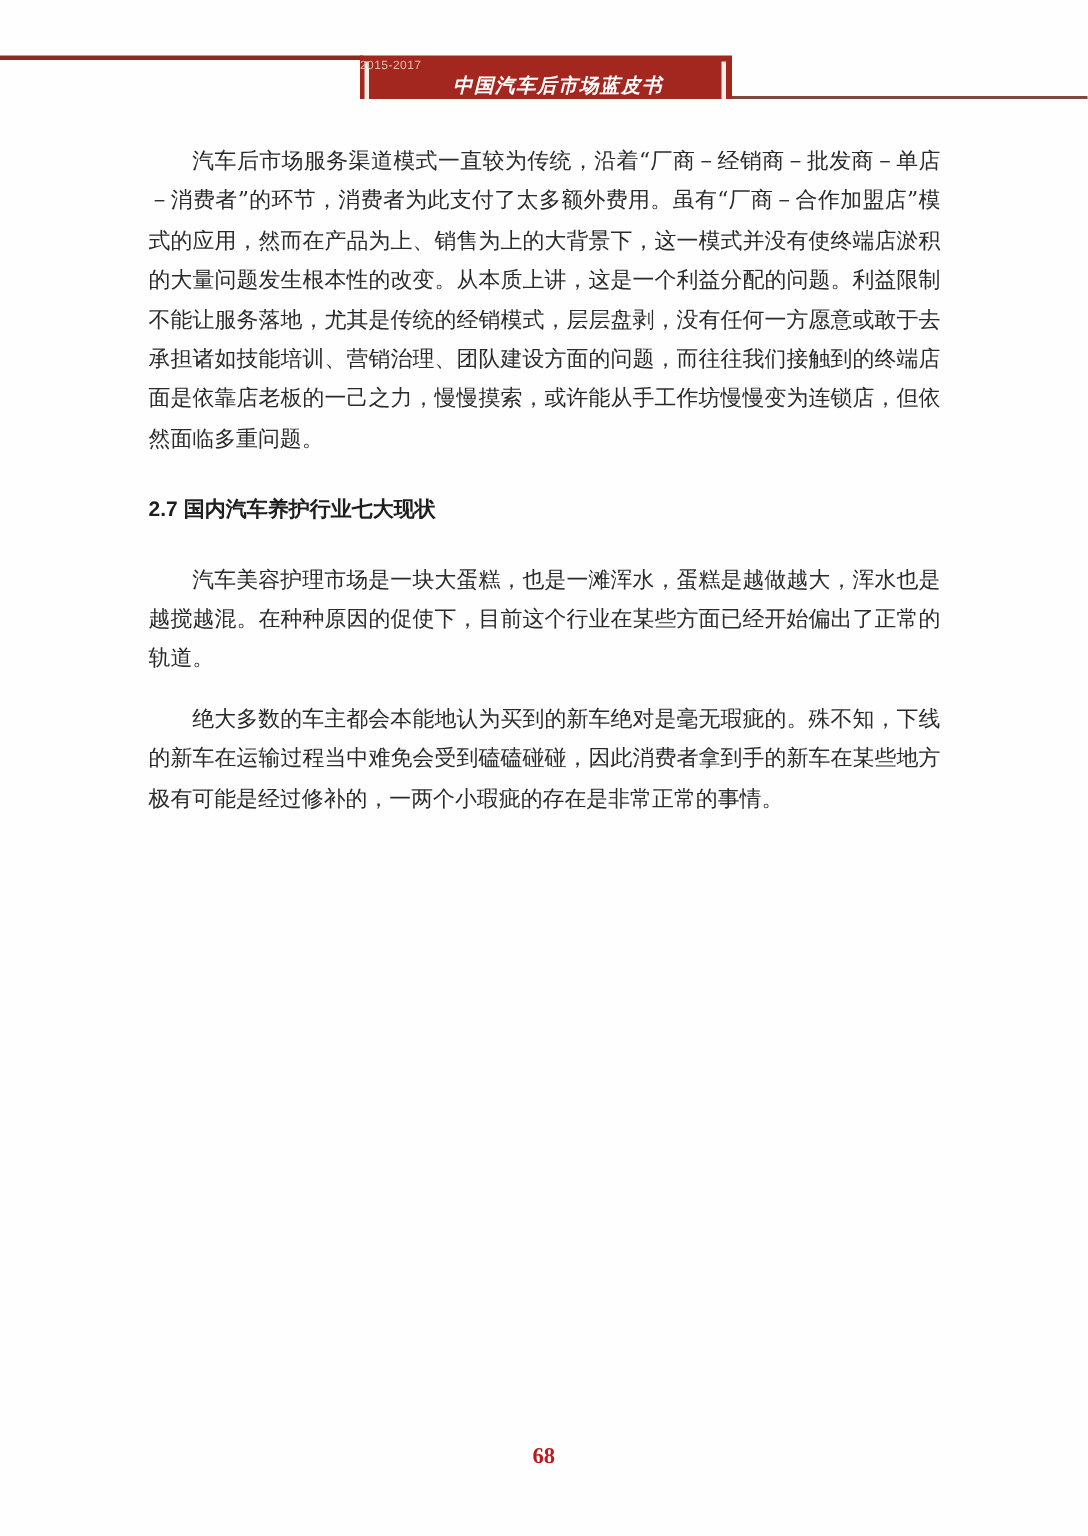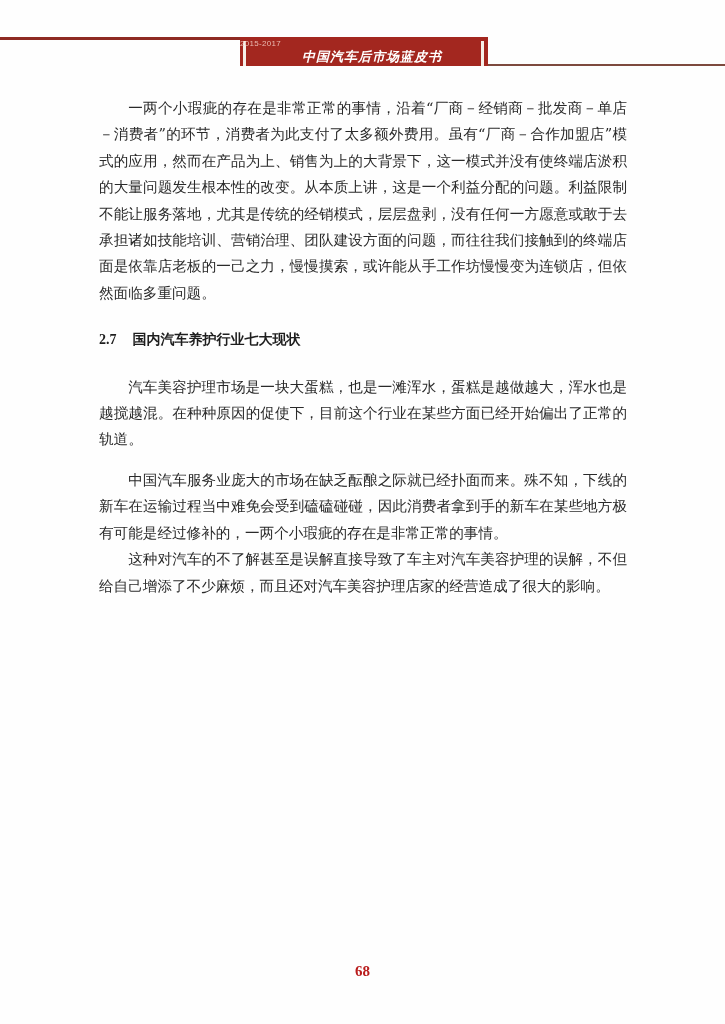--- a/index.html
+++ b/index.html
@@ -31,48 +31,47 @@
   .content {
     position: absolute; left: 99px; top: 95px; width: 528px;
     font-size: 14.6px; line-height: 26.4px;
   }
   .content p { margin: 0; text-align: justify; text-align-last: left; }
   .indent { text-indent: 2em; }
   .subhead { padding-left: 28px; }
   .section-heading {
     font-family: "DejaVu Sans", sans-serif; font-weight: bold; font-size: 14px; color: #1e1e1e;
   }
-  .section-heading .num { font-family: Liberation Serif, serif; margin-right: 16px; font-size: 14px; }
+  .section-heading .num { font-family: Liberation Sans, sans-serif; margin-right: 4px; font-size: 14px; }
   .page-number {
     position: absolute; left: 0; right: 0; top: 963px; text-align: center;
     font-family: "Liberation Serif", serif; font-weight: bold; font-size: 15px; color: #b91c1c;
   }
 </style>
 </head>
 <body>
 
 <div>
   <div class="header-line-left"></div>
   <div class="header-banner">
     <div class="banner-bar left"></div>
     <div class="banner-years">2015-2017</div>
     <div class="banner-title">中国汽车后市场蓝皮书</div>
     <div class="banner-bar right"></div>
   </div>
   <div class="header-line-right"></div>
 </div>
 
 <div class="content">
-  <p class="indent">一两个小瑕疵的存在是非常正常的事情，沿着“厂商－经销商－批发商－单店－消费者”的环节，消费者为此支付了太多额外费用。虽有“厂商－合作加盟店”模式的应用，然而在产品为上、销售为上的大背景下，这一模式并没有使终端店淤积的大量问题发生根本性的改变。从本质上讲，这是一个利益分配的问题。利益限制不能让服务落地，尤其是传统的经销模式，层层盘剥，没有任何一方愿意或敢于去承担诸如技能培训、营销治理、团队建设方面的问题，而往往我们接触到的终端店面是依靠店老板的一己之力，慢慢摸索，或许能从手工作坊慢慢变为连锁店，但依然面临多重问题。</p>
+  <p class="indent">汽车后市场服务渠道模式一直较为传统，沿着“厂商－经销商－批发商－单店－消费者”的环节，消费者为此支付了太多额外费用。虽有“厂商－合作加盟店”模式的应用，然而在产品为上、销售为上的大背景下，这一模式并没有使终端店淤积的大量问题发生根本性的改变。从本质上讲，这是一个利益分配的问题。利益限制不能让服务落地，尤其是传统的经销模式，层层盘剥，没有任何一方愿意或敢于去承担诸如技能培训、营销治理、团队建设方面的问题，而往往我们接触到的终端店面是依靠店老板的一己之力，慢慢摸索，或许能从手工作坊慢慢变为连锁店，但依然面临多重问题。</p>
 
   <div style="height:20px"></div>
   <p class="section-heading">
     <span class="num">2.7</span><span>国内汽车养护行业七大现状</span>
   </p>
   <div style="height:20px"></div>
 
   <p class="indent">汽车美容护理市场是一块大蛋糕，也是一滩浑水，蛋糕是越做越大，浑水也是越搅越混。在种种原因的促使下，目前这个行业在某些方面已经开始偏出了正常的轨道。</p>
   <div style="height:14px"></div>
-  <p class="indent">中国汽车服务业庞大的市场在缺乏酝酿之际就已经扑面而来。殊不知，下线的新车在运输过程当中难免会受到磕磕碰碰，因此消费者拿到手的新车在某些地方极有可能是经过修补的，一两个小瑕疵的存在是非常正常的事情。</p>
-  <p class="indent">这种对汽车的不了解甚至是误解直接导致了车主对汽车美容护理的误解，不但给自己增添了不少麻烦，而且还对汽车美容护理店家的经营造成了很大的影响。</p>
+  <p class="indent">绝大多数的车主都会本能地认为买到的新车绝对是毫无瑕疵的。殊不知，下线的新车在运输过程当中难免会受到磕磕碰碰，因此消费者拿到手的新车在某些地方极有可能是经过修补的，一两个小瑕疵的存在是非常正常的事情。</p>
 </div>
 
 <div class="page-number">68</div>
 
 </body></html>

